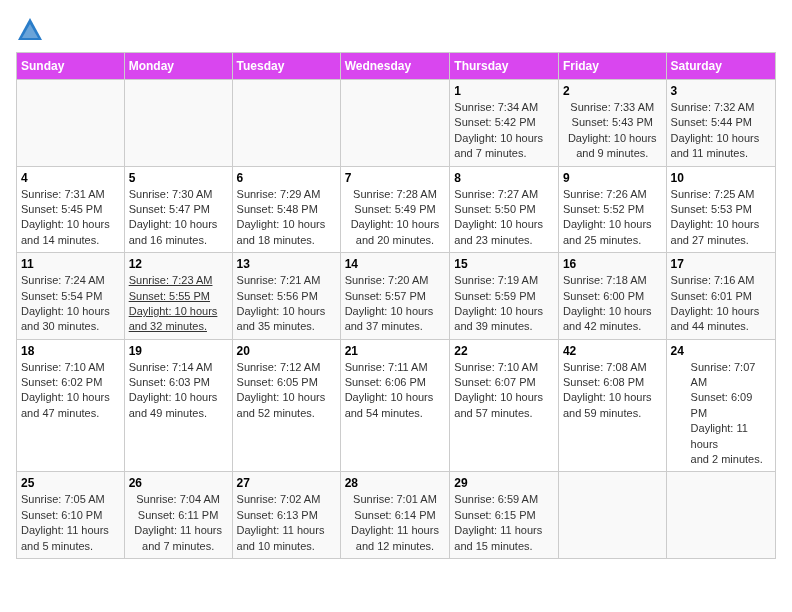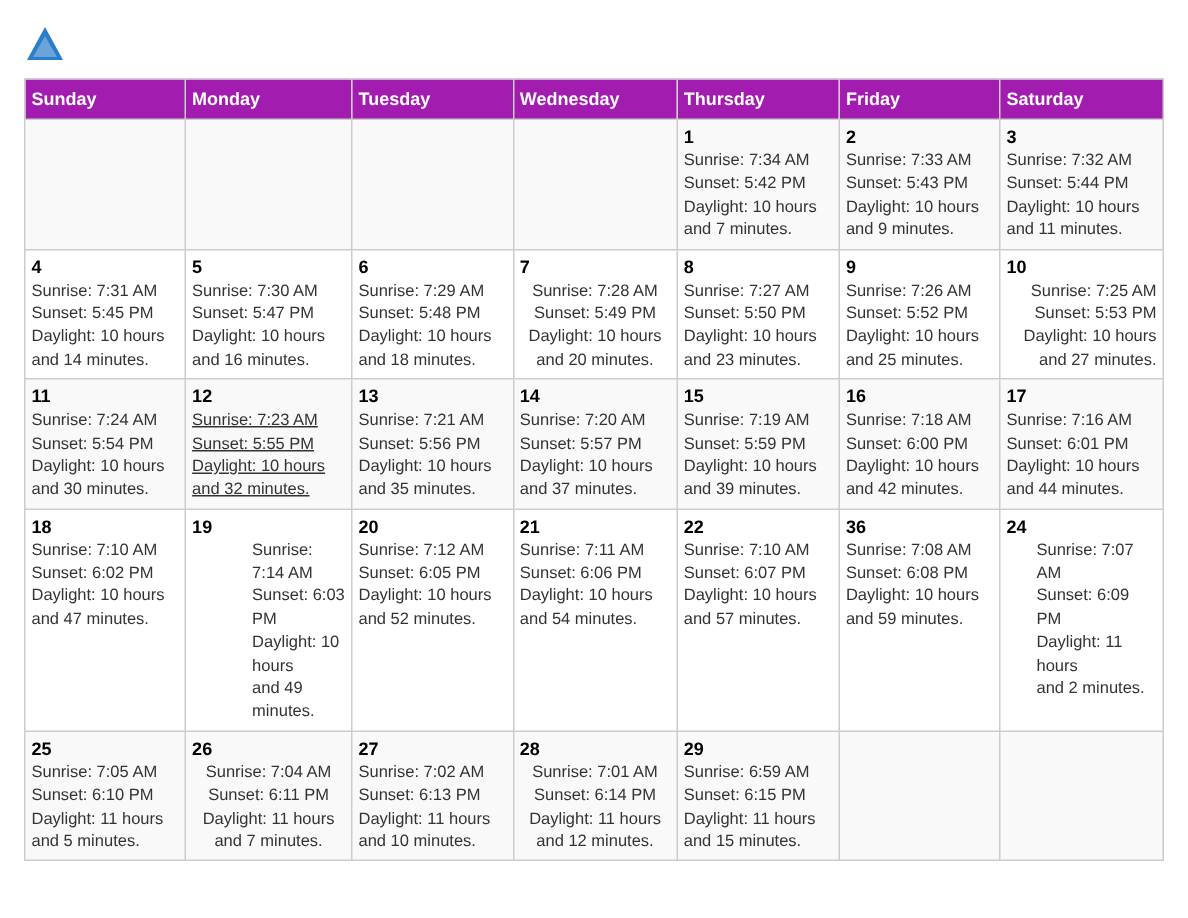--- a/index.html
+++ b/index.html
@@ -51,21 +51,21 @@
     .subtitle {
       font-size: 16px;
       color: #555;
     }
     table {
       width: 100%;
       border-collapse: collapse;
       font-size: 11px;
     }
     thead tr th {
-      background-color: #a21caf;
+      background-color: #d946ef;
       color: #fff;
       padding: 6px 4px;
       text-align: left;
       font-size: 12px;
       border: 1px solid #ccc;
     }
     tbody tr td {
       border: 1px solid #ccc;
       padding: 4px;
       vertical-align: top;
@@ -128,21 +128,21 @@
         <td></td>
         <td>
           <span class="day-num">1</span>
           <div class="day-info" style="white-space: pre-line;">Sunrise: 7:34 AM
 Sunset: 5:42 PM
 Daylight: 10 hours
 and 7 minutes.</div>
         </td>
         <td>
           <span class="day-num">2</span>
-          <div class="day-info" style="white-space: pre-line;">Sunrise: 7:33 AM
+          <div class="day-info" style="white-space: pre-line; text-align: center;">Sunrise: 7:33 AM
 Sunset: 5:43 PM
 Daylight: 10 hours
 and 9 minutes.</div>
         </td>
         <td>
           <span class="day-num">3</span>
           <div class="day-info" style="white-space: pre-line;">Sunrise: 7:32 AM
 Sunset: 5:44 PM
 Daylight: 10 hours
 and 11 minutes.</div>
@@ -186,21 +186,21 @@
         </td>
         <td>
           <span class="day-num">9</span>
           <div class="day-info" style="white-space: pre-line;">Sunrise: 7:26 AM
 Sunset: 5:52 PM
 Daylight: 10 hours
 and 25 minutes.</div>
         </td>
         <td>
           <span class="day-num">10</span>
-          <div class="day-info" style="white-space: pre-line; text-align: right;">Sunrise: 7:25 AM
+          <div class="day-info" style="white-space: pre-line;">Sunrise: 7:25 AM
 Sunset: 5:53 PM
 Daylight: 10 hours
 and 27 minutes.</div>
         </td>
       </tr>
       <tr>
         <td>
           <span class="day-num">11</span>
           <div class="day-info" style="white-space: pre-line;">Sunrise: 7:24 AM
 Sunset: 5:54 PM
@@ -253,21 +253,21 @@
       <tr>
         <td>
           <span class="day-num">18</span>
           <div class="day-info" style="white-space: pre-line;">Sunrise: 7:10 AM
 Sunset: 6:02 PM
 Daylight: 10 hours
 and 47 minutes.</div>
         </td>
         <td>
           <span class="day-num">19</span>
-          <div class="day-info" style="white-space: pre-line; margin-left: 40px;">Sunrise: 7:14 AM
+          <div class="day-info" style="white-space: pre-line;">Sunrise: 7:14 AM
 Sunset: 6:03 PM
 Daylight: 10 hours
 and 49 minutes.</div>
         </td>
         <td>
           <span class="day-num">20</span>
           <div class="day-info" style="white-space: pre-line;">Sunrise: 7:12 AM
 Sunset: 6:05 PM
 Daylight: 10 hours
 and 52 minutes.</div>
@@ -280,21 +280,21 @@
 and 54 minutes.</div>
         </td>
         <td>
           <span class="day-num">22</span>
           <div class="day-info" style="white-space: pre-line;">Sunrise: 7:10 AM
 Sunset: 6:07 PM
 Daylight: 10 hours
 and 57 minutes.</div>
         </td>
         <td>
-          <span class="day-num">36</span>
+          <span class="day-num">42</span>
           <div class="day-info" style="white-space: pre-line;">Sunrise: 7:08 AM
 Sunset: 6:08 PM
 Daylight: 10 hours
 and 59 minutes.</div>
         </td>
         <td>
           <span class="day-num">24</span>
           <div class="day-info" style="white-space: pre-line; margin-left: 20px;">Sunrise: 7:07 AM
 Sunset: 6:09 PM
 Daylight: 11 hours

